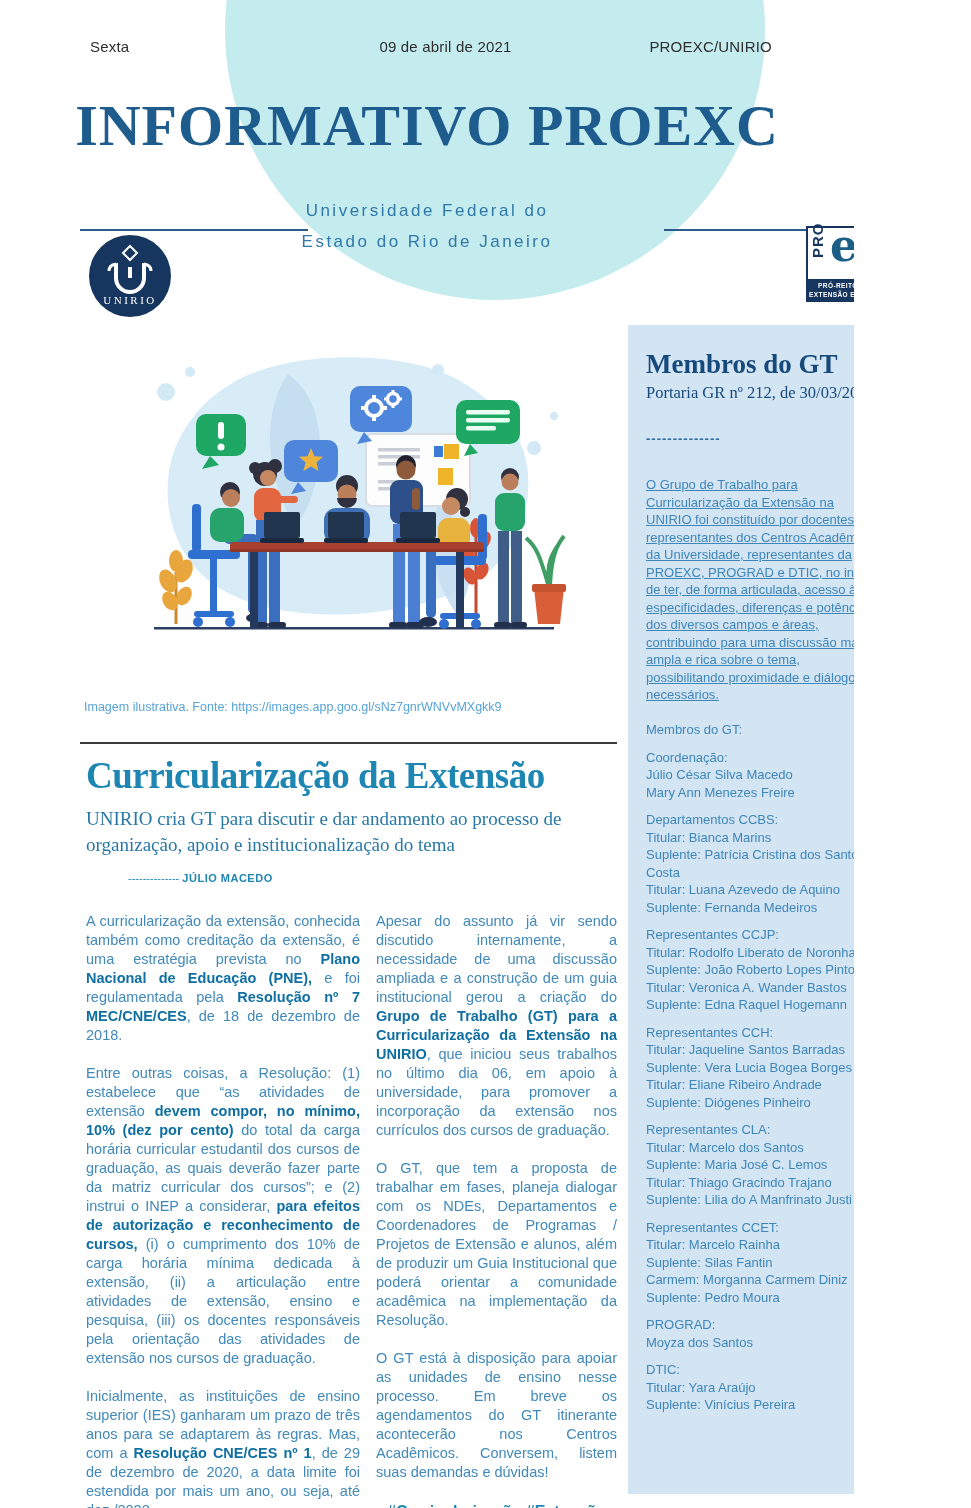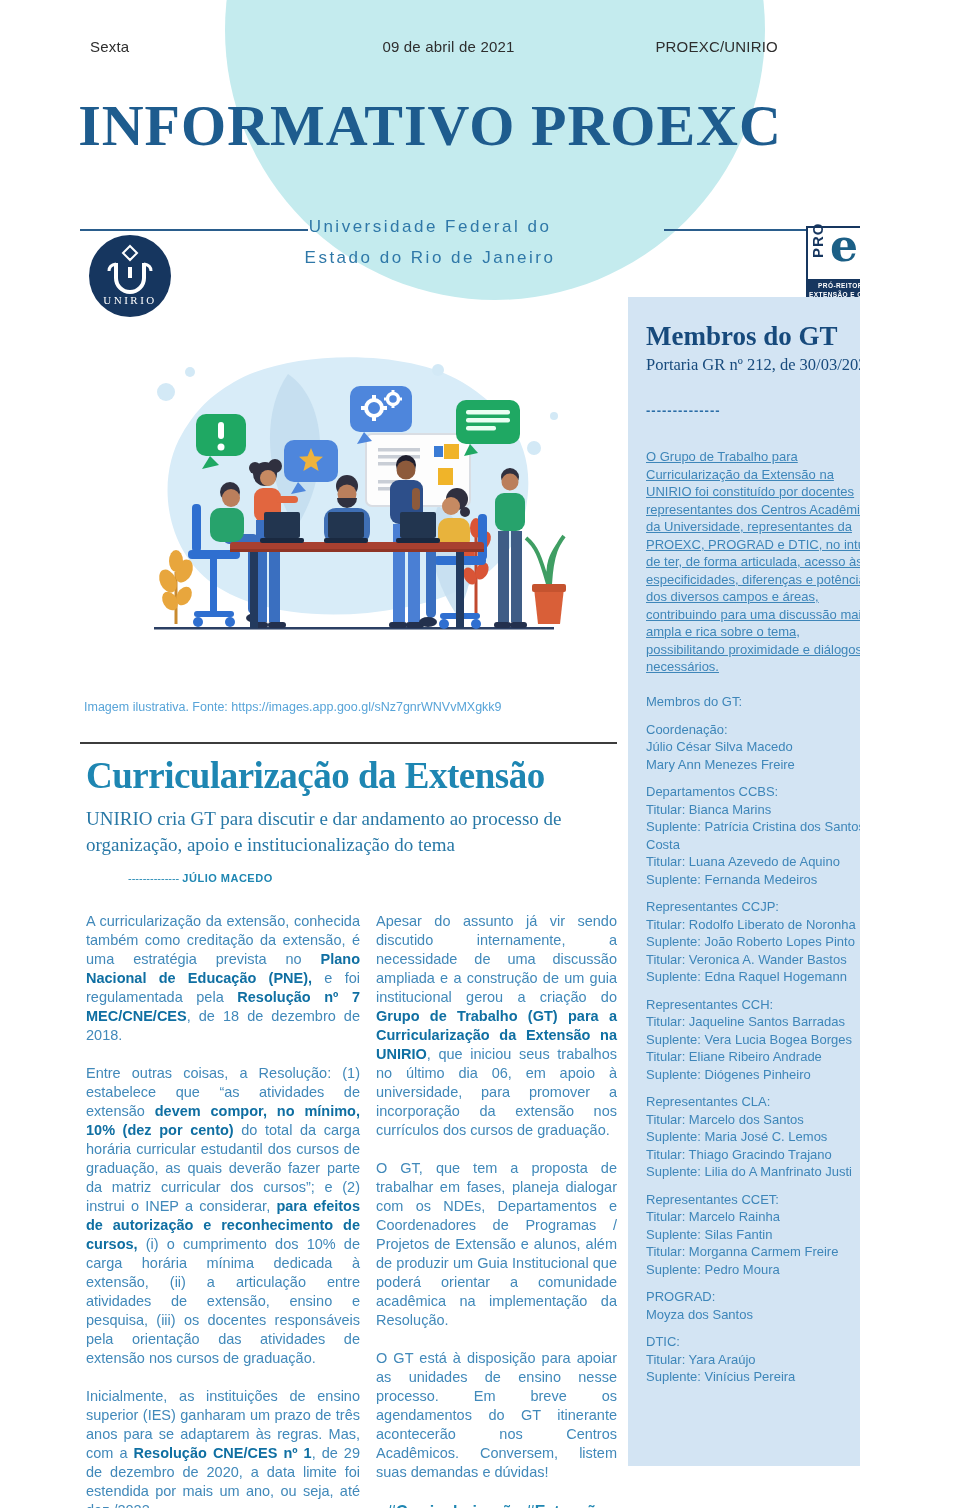--- a/index.html
+++ b/index.html
@@ -1,29 +1,29 @@
 <!DOCTYPE html>
 <html><head>
 <meta charset="utf-8">
 <style>
   html,body{margin:0;padding:0;background:#fff;}
   .page{position:relative;width:854px;height:1508px;background:#ffffff;overflow:hidden;
-        font-family:"Liberation Sans", sans-serif;padding-left:6px;}
+        font-family:"Liberation Sans", sans-serif;}
 
   
   .circle{position:absolute;left:225px;top:-240px;width:540px;height:540px;border-radius:50%;
           background:#c4ebee;}
   .hdr{position:absolute;top:38px;font-size:15px;color:#2e2e2e;letter-spacing:.2px;}
   .hdr-left{left:90px;}
   .hdr-center{left:0;right:0;text-align:center;margin-left:37px;}
   .hdr-right{right:82px;}
   .masthead{position:absolute;left:0;right:0;top:92px;margin:0;text-align:center;
             font-family:"Liberation Serif", serif;font-weight:700;font-size:58px;
             color:#1e5c8e;letter-spacing:1px;white-space:nowrap;}
-  .subtitle{position:absolute;left:0;right:0;top:212px;text-align:center;
+  .subtitle{position:absolute;left:0;right:0;top:196px;text-align:center;
             font-size:17px;line-height:1.8;letter-spacing:2.5px;color:#2f78a8;}
   .rule{position:absolute;height:2px;background:#2a5d8c;}
   .rule-left{left:80px;top:229px;width:228px;}
   .rule-right{left:664px;top:229px;width:229px;}
 
   
   .unirio-logo{position:absolute;left:88px;top:234px;width:84px;height:84px;}
 
   
   .proexc-logo{position:absolute;left:806px;top:226px;width:88px;height:76px;background:#fff;
@@ -53,21 +53,21 @@
   .col{position:absolute;top:912px;font-size:14.5px;line-height:19px;text-align:justify;
        color:#4189ba;}
   .col-left{left:86px;width:274px;}
   .col-right{left:376px;width:241px;}
   .para{margin:0 0 19px 0;}
   .b{font-weight:700;color:#0f6fa2;}
   .hashtags{margin-top:14px;text-align:center;font-weight:700;font-size:16px;line-height:1.4;
             color:#1e86b2;}
 
   
-  .sidebar{position:absolute;left:628px;top:297px;width:267px;height:1169px;background:#d3e4f3;
+  .sidebar{position:absolute;left:628px;top:325px;width:267px;height:1169px;background:#d3e4f3;
            box-sizing:border-box;padding:24px 14px 20px 18px;}
   .sb-title{margin:0;font-family:"Liberation Serif", serif;font-weight:700;font-size:27px;
             color:#174a7c;}
   .sb-sub{margin-top:3px;font-family:"Liberation Serif", serif;font-size:16.5px;color:#174a7c;}
   .sb-dashes{margin-top:28px;font-weight:700;color:#2a6da6;letter-spacing:1px;font-size:13px;}
   .sb-intro{margin-top:30px;font-size:13px;line-height:17.5px;color:#3e86b9;text-decoration:underline;}
   .sb-lines{margin-top:17.5px;font-size:13px;line-height:17.5px;color:#3e86b9;}
   .sb-lines .ln{min-height:17.5px;}
   .sb-lines .sp{height:10px;}
 </style>
@@ -315,21 +315,21 @@
         <div class="sp"></div>
         <div class="ln">Representantes CLA:</div>
         <div class="ln">Titular: Marcelo dos Santos</div>
         <div class="ln">Suplente: Maria José C. Lemos</div>
         <div class="ln">Titular: Thiago Gracindo Trajano</div>
         <div class="ln">Suplente: Lilia do A Manfrinato Justi</div>
         <div class="sp"></div>
         <div class="ln">Representantes CCET:</div>
         <div class="ln">Titular: Marcelo Rainha</div>
         <div class="ln">Suplente: Silas Fantin</div>
-        <div class="ln">Titular: Morganna Carmem Freire</div>
+        <div class="ln">Carmem: Morganna Carmem Diniz</div>
         <div class="ln">Suplente: Pedro Moura</div>
         <div class="sp"></div>
         <div class="ln">PROGRAD:</div>
         <div class="ln">Moyza dos Santos</div>
         <div class="sp"></div>
         <div class="ln">DTIC:</div>
         <div class="ln">Titular: Yara Araújo</div>
         <div class="ln">Suplente: Vinícius Pereira</div>
       </div>
   </div>

